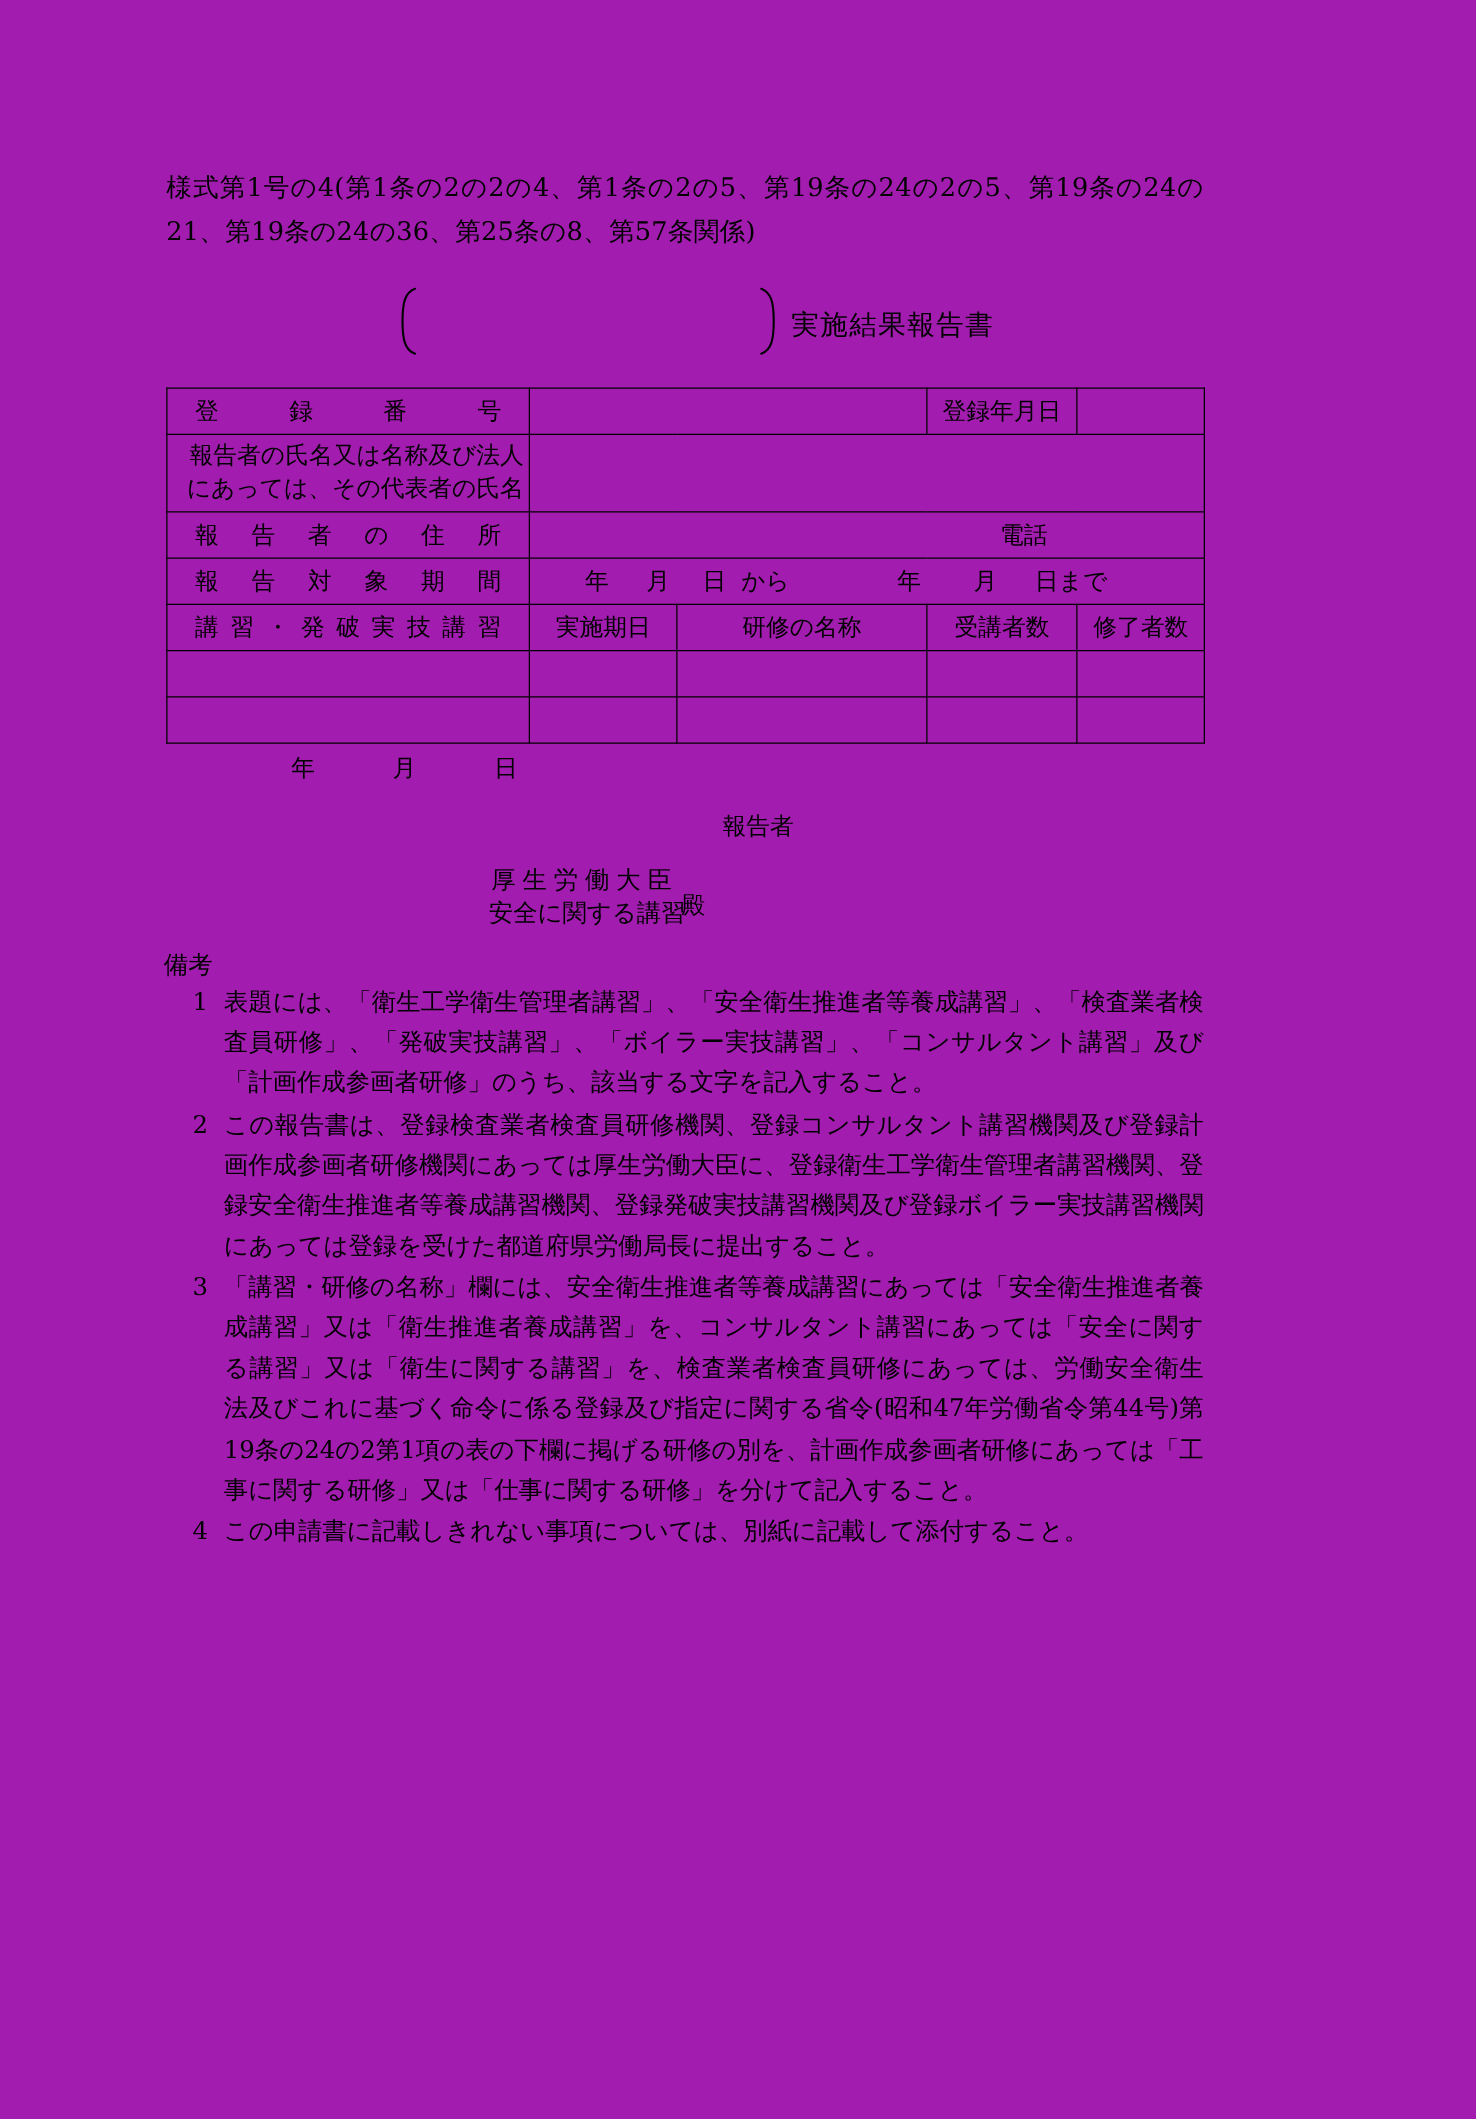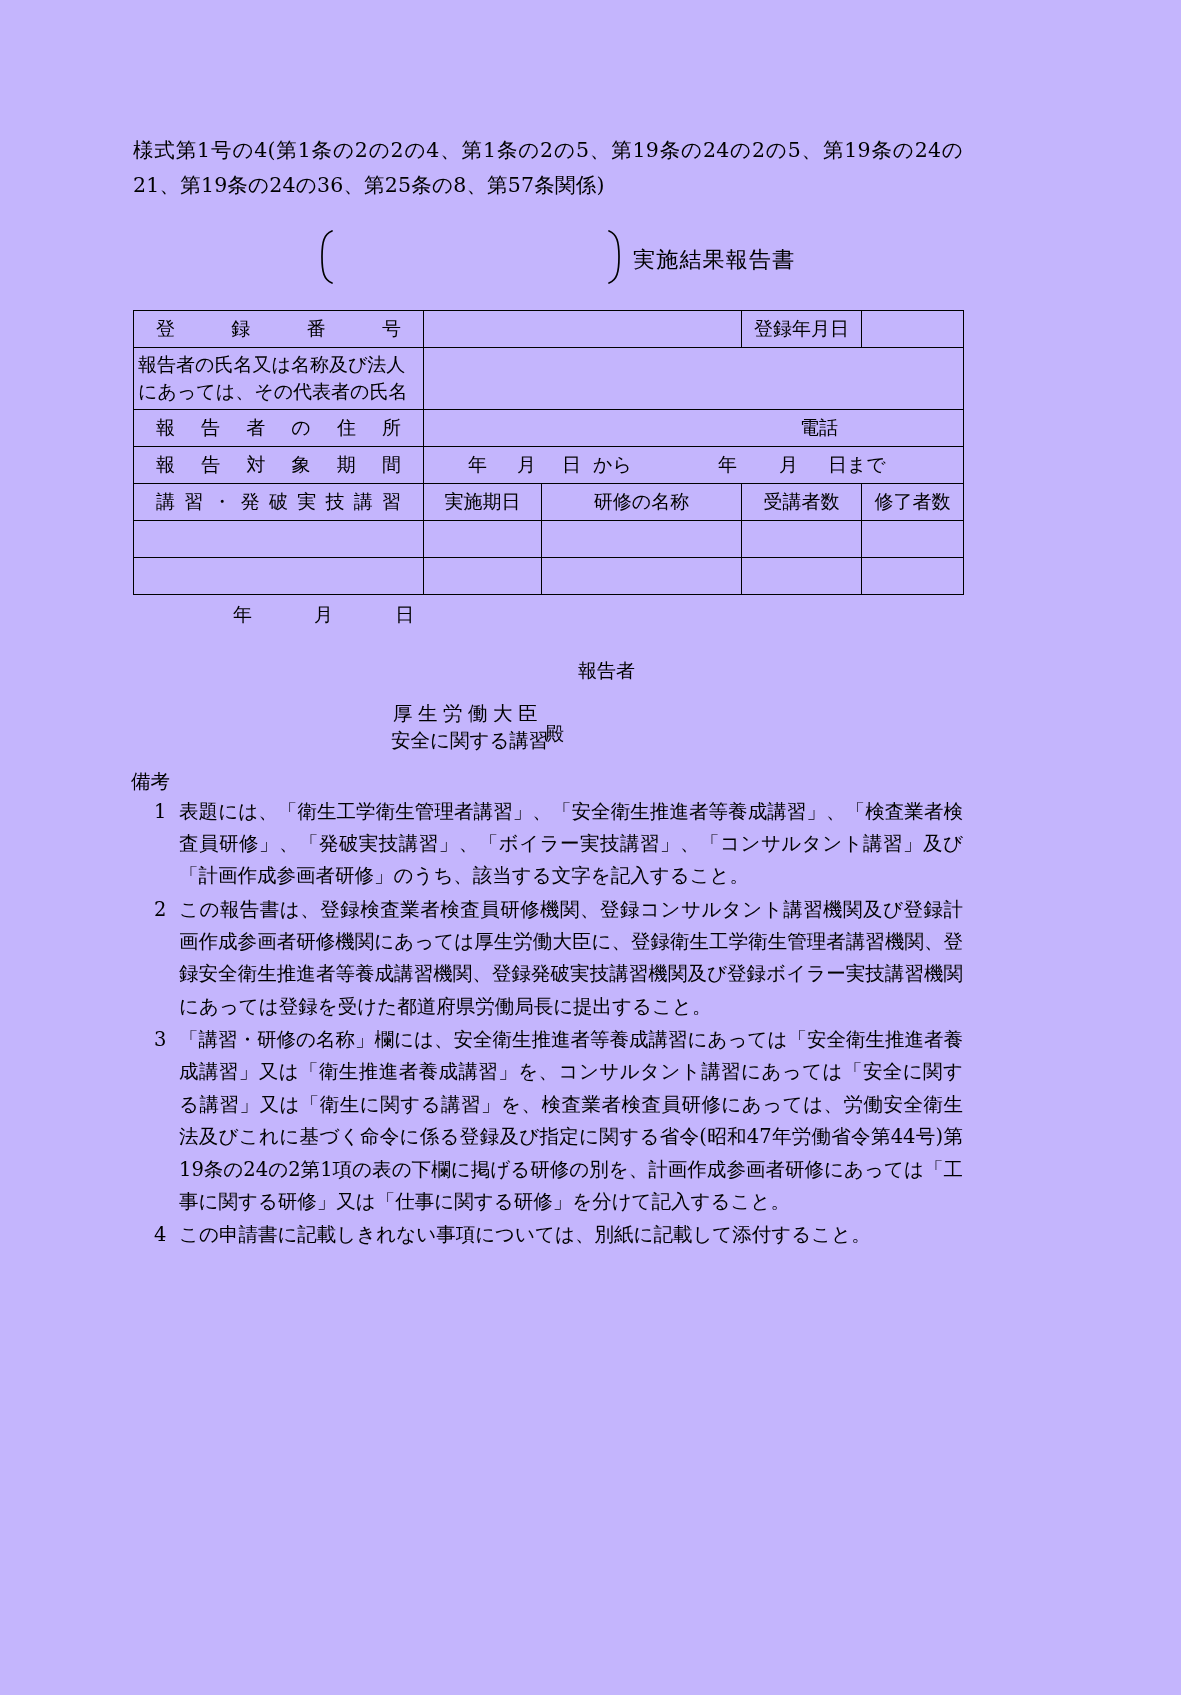--- a/index.html
+++ b/index.html
@@ -8,21 +8,21 @@
     background: #ffffff;
   }
   body {
     font-family: "DejaVu Serif", "Liberation Serif", serif;
     color: #000000;
   }
   .page {
     position: relative;
     width: 1181px;
     height: 1695px;
-    background: #c4b5fd;
+    background: #a21caf;
     box-sizing: border-box;
     overflow: hidden;
   }
   .inner {
     position: absolute;
     left: 133px;
     top: 133px;
     width: 830px;
   }
 
@@ -79,21 +79,21 @@
     display: block;
     text-align: justify;
     text-align-last: justify;
     padding: 0 14px;
     font-size: 19px;
   }
   .cell-tall { height: 56px; }
   .two-line {
     font-size: 19px;
     line-height: 1.45;
-    text-align: left;
+    text-align: right;
     padding: 3px 4px !important;
   }
   .two-line span { display: block; white-space: nowrap; }
   .tel {
     display: block;
     text-align: right;
     padding-right: 125px;
     font-size: 19px;
   }
   .period {
@@ -116,21 +116,21 @@
   
   .date-line {
     margin-top: 7px;
     font-size: 19px;
     padding-left: 100px;
     letter-spacing: 0px;
   }
   .date-line .gap1 { display: inline-block; width: 50px; }
   .date-line .gap2 { display: inline-block; width: 50px; }
   .reporter-line {
-    margin-top: 30px;
+    margin-top: 20px;
     font-size: 19px;
     padding-left: 445px;
   }
   .addressee {
     margin-top: 16px;
     position: relative;
     height: 62px;
   }
   .addr-stack {
     position: absolute;

